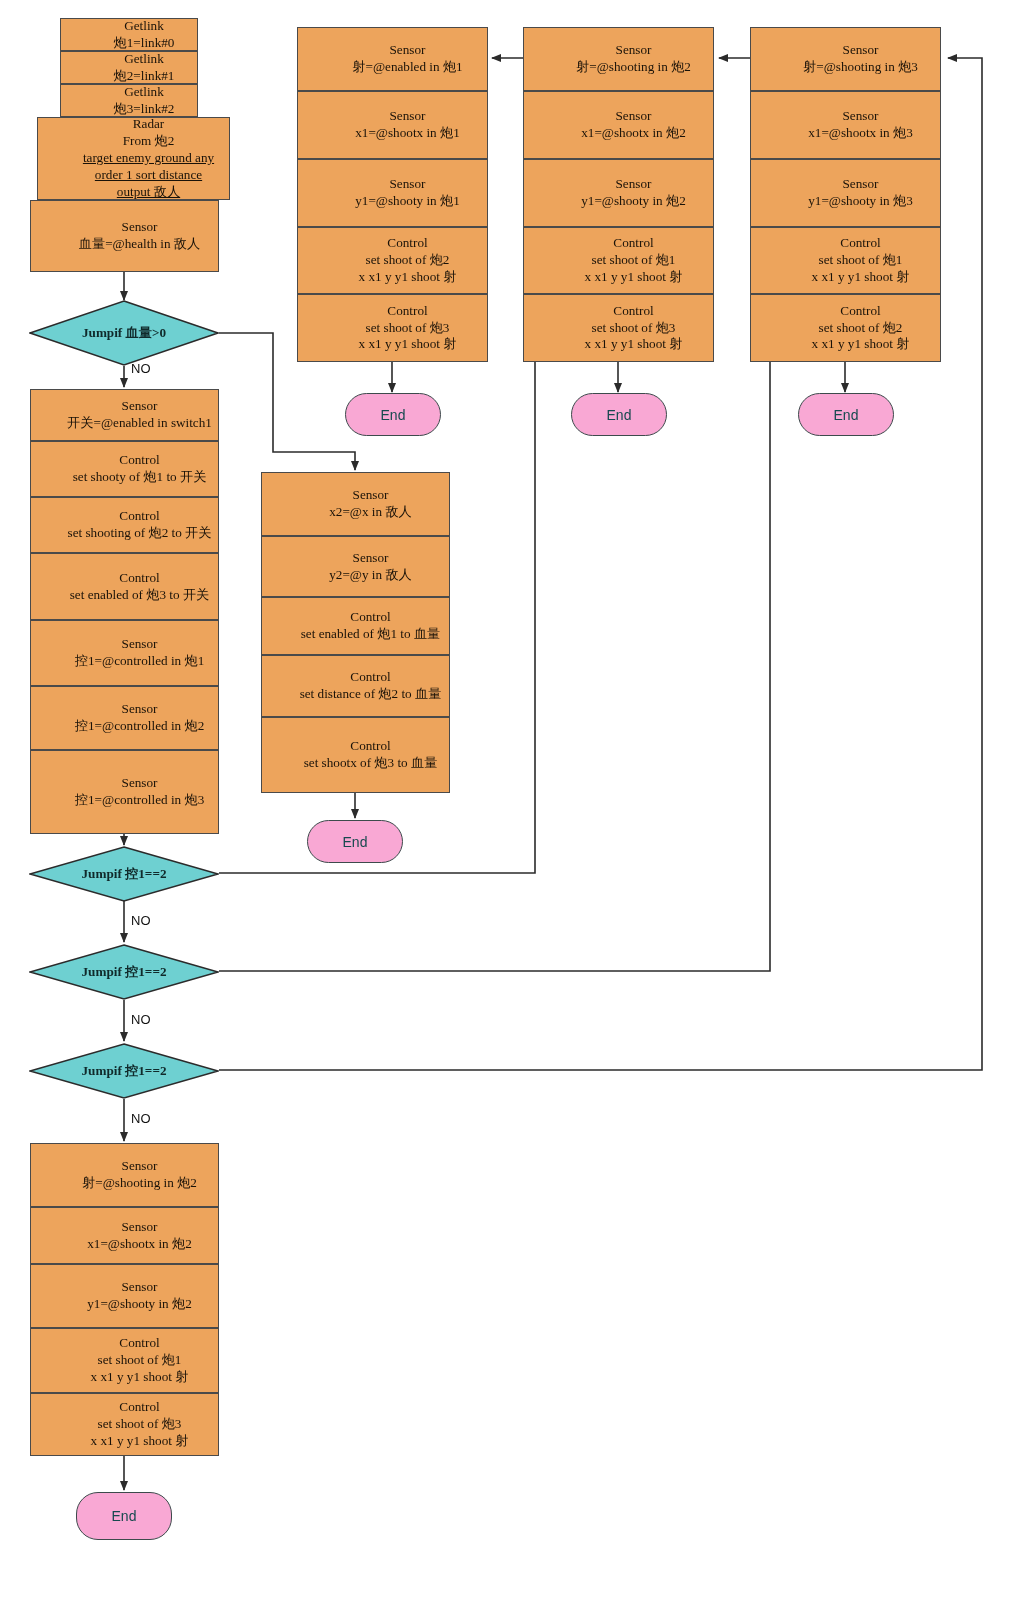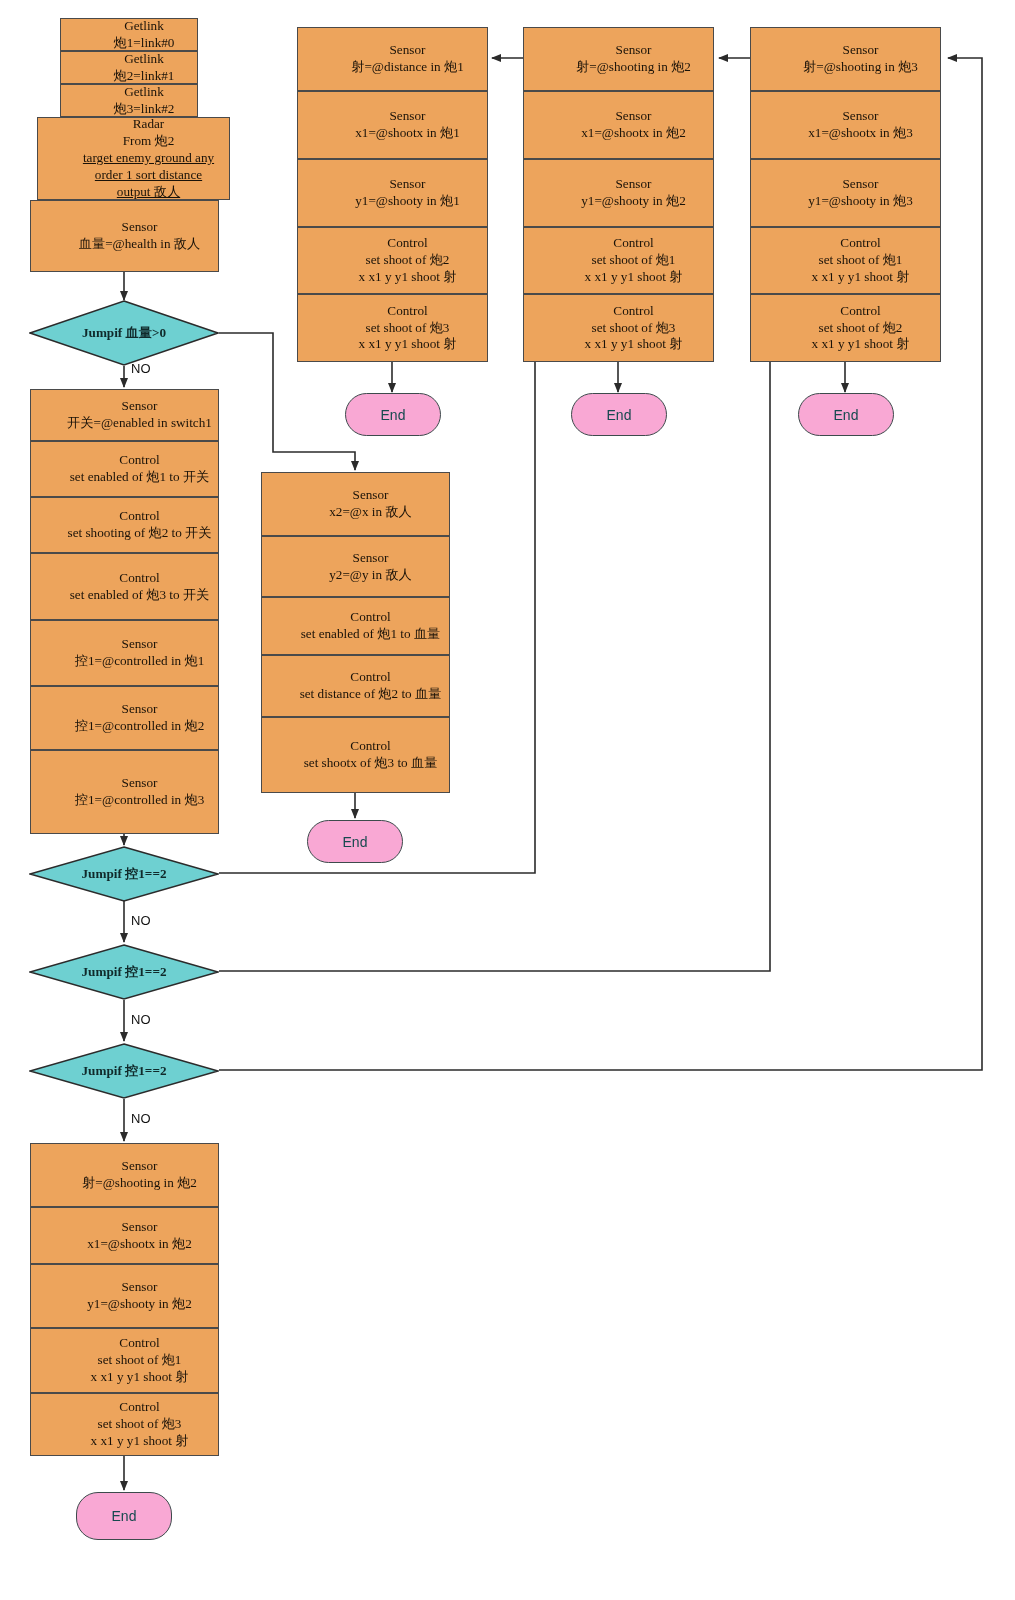--- a/index.html
+++ b/index.html
@@ -116,21 +116,21 @@
 
   <div class="node proc" style="left:30px;top:389px;width:189px;height:52px;">
     <div>
         <span class="ln">Sensor</span>
         <span class="ln">开关=@enabled in switch1</span>
       </div>
   </div>
   <div class="node proc" style="left:30px;top:441px;width:189px;height:56px;">
     <div>
         <span class="ln">Control</span>
-        <span class="ln">set enabled of 炮1 to 开关</span>
+        <span class="ln">set shooty of 炮1 to 开关</span>
       </div>
   </div>
   <div class="node proc" style="left:30px;top:497px;width:189px;height:56px;">
     <div>
         <span class="ln">Control</span>
         <span class="ln">set shooting of 炮2 to 开关</span>
       </div>
   </div>
   <div class="node proc" style="left:30px;top:553px;width:189px;height:67px;">
     <div>
@@ -247,21 +247,21 @@
         <span class="ln">set shootx of 炮3 to 血量</span>
       </div>
   </div>
   <div class="node endcap" style="left:307px;top:820px;width:96px;height:43px;">
     <span>End</span>
   </div>
 
   <div class="node proc" style="left:297px;top:27px;width:191px;height:64px;">
     <div>
         <span class="ln">Sensor</span>
-        <span class="ln">射=@distance in 炮1</span>
+        <span class="ln">射=@enabled in 炮1</span>
       </div>
   </div>
   <div class="node proc" style="left:297px;top:91px;width:191px;height:68px;">
     <div>
         <span class="ln">Sensor</span>
         <span class="ln">x1=@shootx in 炮1</span>
       </div>
   </div>
   <div class="node proc" style="left:297px;top:159px;width:191px;height:68px;">
     <div>

